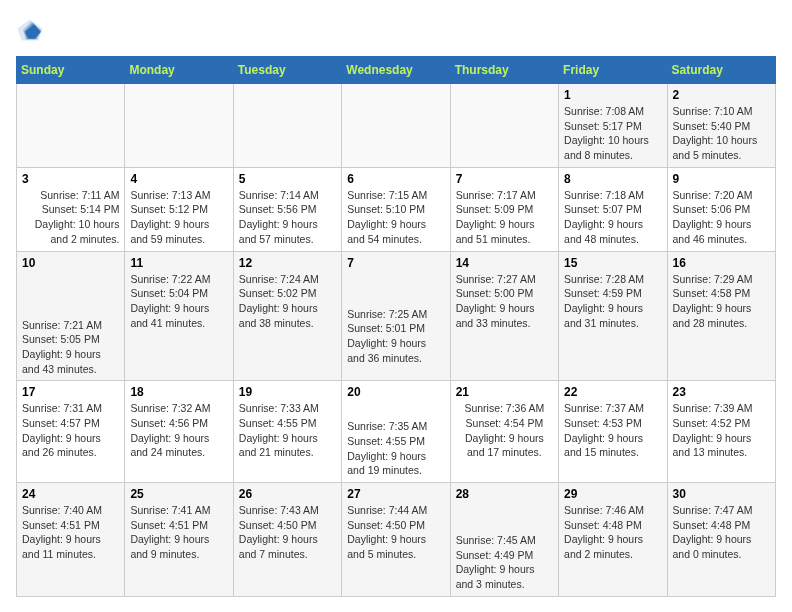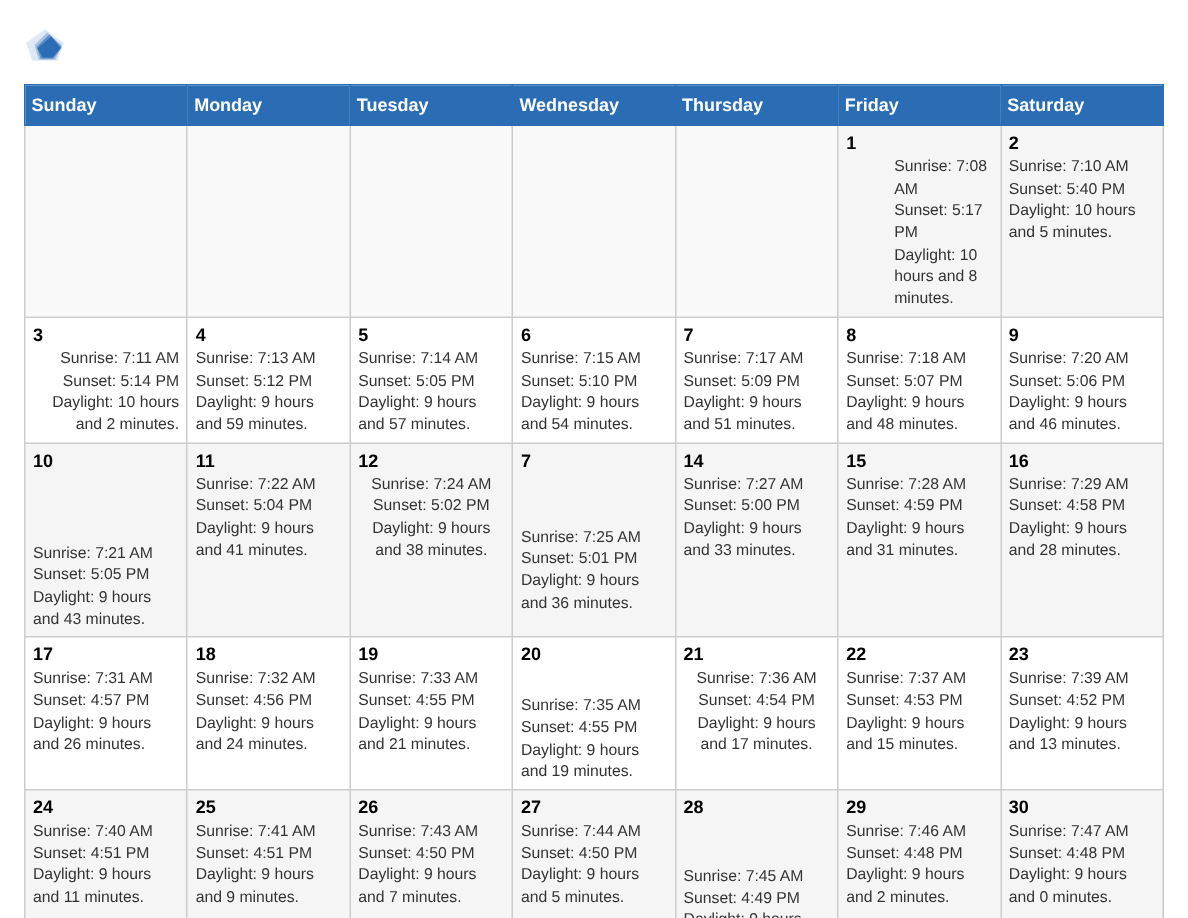--- a/index.html
+++ b/index.html
@@ -44,21 +44,21 @@
       font-size: 15px;
       color: #555;
     }
     .calendar {
       width: 100%;
       border-collapse: collapse;
       font-size: 11px;
     }
     .calendar th {
       background: #2a6db5;
-      color: #ffffff;
+      color: #bef264;
       padding: 6px 4px;
       text-align: left;
       font-weight: bold;
       font-size: 12px;
       border: 1px solid #2a6db5;
     }
     .calendar td {
       border: 1px solid #ccc;
       vertical-align: top;
       padding: 4px 5px;
@@ -122,21 +122,21 @@
   </thead>
   <tbody id="calendar-body">
   <tr>
         <td class="empty-cell"></td>
         <td class="empty-cell"></td>
         <td class="empty-cell"></td>
         <td class="empty-cell"></td>
         <td class="empty-cell"></td>
         <td>
           <span class="day-num">1</span>
-          <div class="day-info" style="white-space: pre-line; margin-left: 32px;">Sunrise: 7:08 AM
+          <div class="day-info" style="white-space: pre-line;">Sunrise: 7:08 AM
 Sunset: 5:17 PM
 Daylight: 10 hours and 8 minutes.</div>
         </td>
         <td>
           <span class="day-num">2</span>
           <div class="day-info" style="white-space: pre-line;">Sunrise: 7:10 AM
 Sunset: 5:40 PM
 Daylight: 10 hours and 5 minutes.</div>
         </td>
       </tr>
@@ -149,21 +149,21 @@
         </td>
         <td>
           <span class="day-num">4</span>
           <div class="day-info" style="white-space: pre-line;">Sunrise: 7:13 AM
 Sunset: 5:12 PM
 Daylight: 9 hours and 59 minutes.</div>
         </td>
         <td>
           <span class="day-num">5</span>
           <div class="day-info" style="white-space: pre-line;">Sunrise: 7:14 AM
-Sunset: 5:05 PM
+Sunset: 5:56 PM
 Daylight: 9 hours and 57 minutes.</div>
         </td>
         <td>
           <span class="day-num">6</span>
           <div class="day-info" style="white-space: pre-line;">Sunrise: 7:15 AM
 Sunset: 5:10 PM
 Daylight: 9 hours and 54 minutes.</div>
         </td>
         <td>
           <span class="day-num">7</span>
@@ -192,21 +192,21 @@
 Daylight: 9 hours and 43 minutes.</div>
         </td>
         <td>
           <span class="day-num">11</span>
           <div class="day-info" style="white-space: pre-line;">Sunrise: 7:22 AM
 Sunset: 5:04 PM
 Daylight: 9 hours and 41 minutes.</div>
         </td>
         <td>
           <span class="day-num">12</span>
-          <div class="day-info" style="white-space: pre-line; text-align: center;">Sunrise: 7:24 AM
+          <div class="day-info" style="white-space: pre-line;">Sunrise: 7:24 AM
 Sunset: 5:02 PM
 Daylight: 9 hours and 38 minutes.</div>
         </td>
         <td>
           <span class="day-num">7</span>
           <div class="day-info" style="white-space: pre-line; margin-top: 37px;">Sunrise: 7:25 AM
 Sunset: 5:01 PM
 Daylight: 9 hours and 36 minutes.</div>
         </td>
         <td>

